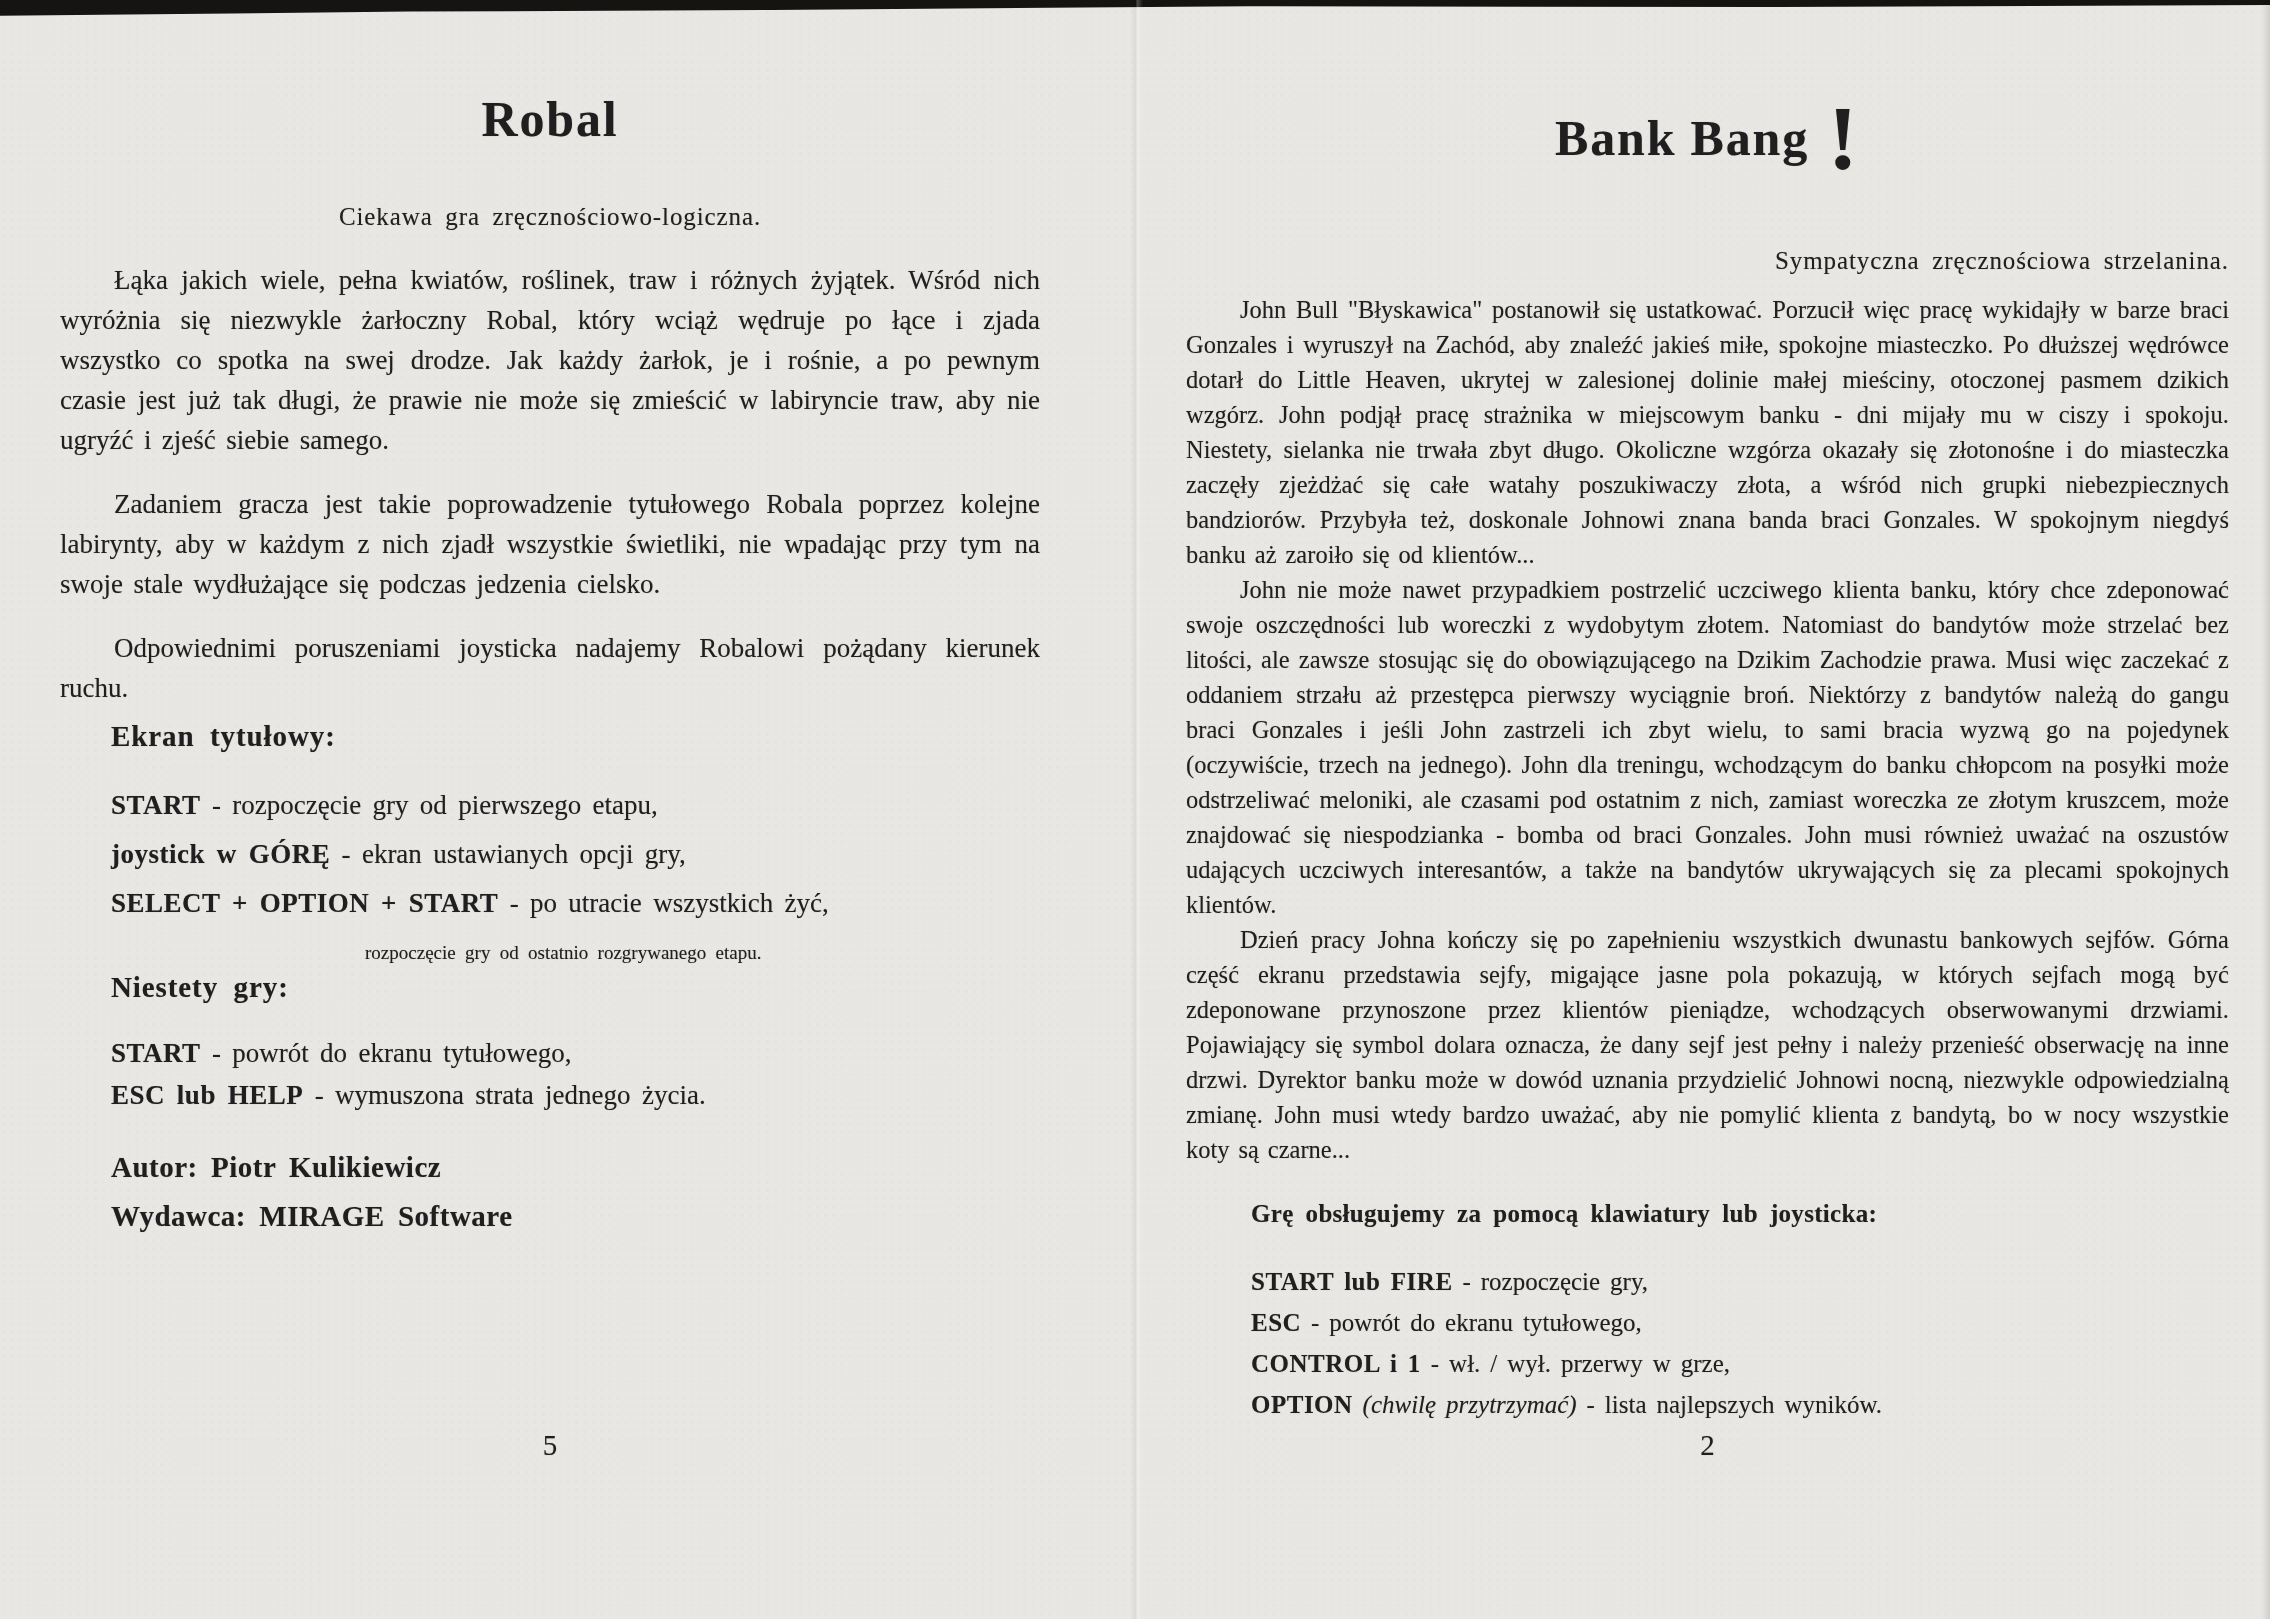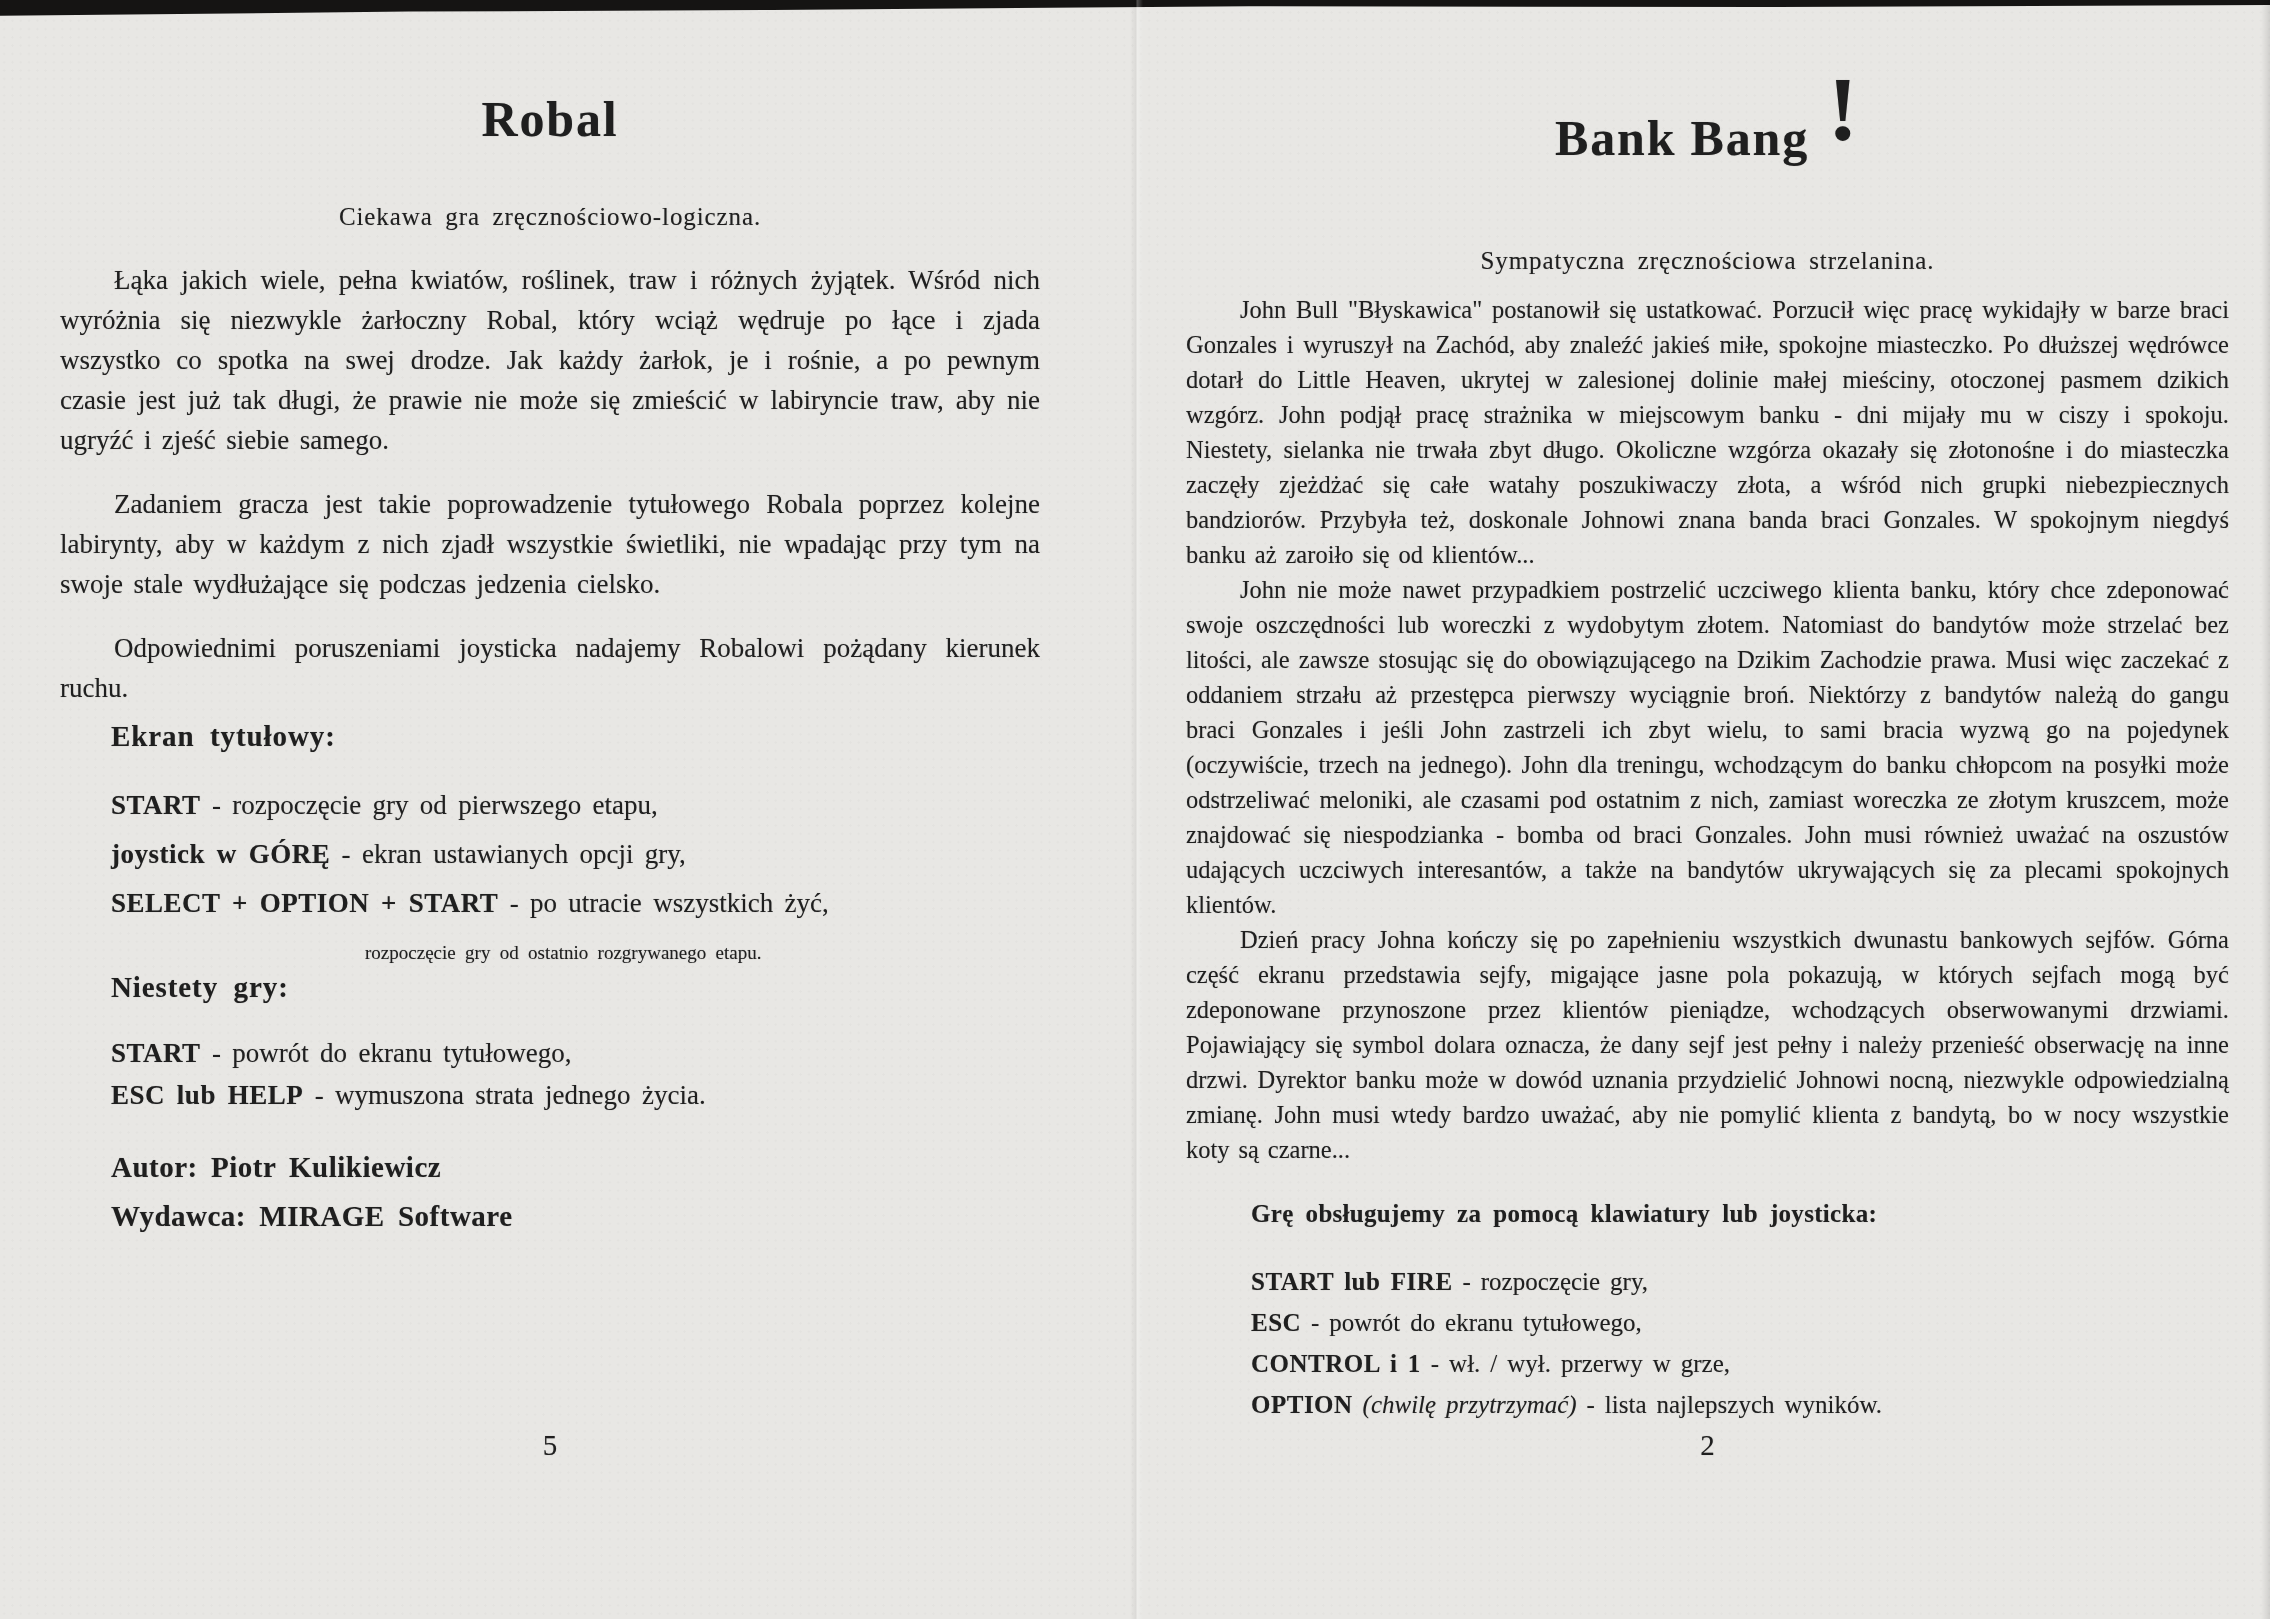--- a/index.html
+++ b/index.html
@@ -32,21 +32,21 @@
   .col{position:absolute;}
   .col-left{left:60px;width:980px;}
   .col-right{left:1186px;width:1043px;}
 
   .ink{ text-shadow:0 0 0.9px rgba(30,30,30,0.35); }
 
   .game-title{
     position:absolute;width:100%;text-align:center;
     font-size:50px;font-weight:bold;letter-spacing:1.8px;
   }
-  .title-row{display:flex;justify-content:center;align-items:flex-start;gap:18.5px;}
+  .title-row{display:flex;justify-content:center;align-items:center;gap:18.5px;}
   .bang{font-size:92px;line-height:0;}
   .subtitle{
     position:absolute;width:100%;text-align:center;
     font-size:25px;letter-spacing:0.9px;word-spacing:5.5px;
   }
   .bodytext{position:absolute;}
   .para{
     margin:0;text-align:justify;text-indent:54px;
   }
   .left-body .para{font-size:27px;line-height:40px;margin-bottom:24px;word-spacing:3.7px;}
@@ -120,21 +120,21 @@
   <div class="page-num ink" style="top:1429px;">5</div>
 </div>
 
 <div class="col col-right" style="top:0;height:1620px;">
 
   <div class="game-title title-row" style="top:109px;">
     <span class="ink">Bank Bang</span>
     <span class="bang ink">!</span>
   </div>
 
-  <div class="subtitle ink" style="top:247px;">Sympatyczna zręcznościowa strzelanina.</div>
+  <div class="subtitle ink" style="top:247px;text-align:right;">Sympatyczna zręcznościowa strzelanina.</div>
 
   <div class="bodytext right-body ink" style="top:292px;left:0;width:100%;">
     <p class="para">John Bull "Błyskawica" postanowił się ustatkować. Porzucił więc pracę wykidajły w barze braci Gonzales i wyruszył na Zachód, aby znaleźć jakieś miłe, spokojne miasteczko. Po dłuższej wędrówce dotarł do Little Heaven, ukrytej w zalesionej dolinie małej mieściny, otoczonej pasmem dzikich wzgórz. John podjął pracę strażnika w miejscowym banku - dni mijały mu w ciszy i spokoju. Niestety, sielanka nie trwała zbyt długo. Okoliczne wzgórza okazały się złotonośne i do miasteczka zaczęły zjeżdżać się całe watahy poszukiwaczy złota, a wśród nich grupki niebezpiecznych bandziorów. Przybyła też, doskonale Johnowi znana banda braci Gonzales. W spokojnym niegdyś banku aż zaroiło się od klientów...</p>
     <p class="para">John nie może nawet przypadkiem postrzelić uczciwego klienta banku, który chce zdeponować swoje oszczędności lub woreczki z wydobytym złotem. Natomiast do bandytów może strzelać bez litości, ale zawsze stosując się do obowiązującego na Dzikim Zachodzie prawa. Musi więc zaczekać z oddaniem strzału aż przestępca pierwszy wyciągnie broń. Niektórzy z bandytów należą do gangu braci Gonzales i jeśli John zastrzeli ich zbyt wielu, to sami bracia wyzwą go na pojedynek (oczywiście, trzech na jednego). John dla treningu, wchodzącym do banku chłopcom na posyłki może odstrzeliwać meloniki, ale czasami pod ostatnim z nich, zamiast woreczka ze złotym kruszcem, może znajdować się niespodzianka - bomba od braci Gonzales. John musi również uważać na oszustów udających uczciwych interesantów, a także na bandytów ukrywających się za plecami spokojnych klientów.</p>
     <p class="para">Dzień pracy Johna kończy się po zapełnieniu wszystkich dwunastu bankowych sejfów. Górna część ekranu przedstawia sejfy, migające jasne pola pokazują, w których sejfach mogą być zdeponowane przynoszone przez klientów pieniądze, wchodzących obserwowanymi drzwiami. Pojawiający się symbol dolara oznacza, że dany sejf jest pełny i należy przenieść obserwację na inne drzwi. Dyrektor banku może w dowód uznania przydzielić Johnowi nocną, niezwykle odpowiedzialną zmianę. John musi wtedy bardzo uważać, aby nie pomylić klienta z bandytą, bo w nocy wszystkie koty są czarne...</p>
   </div>
 
   <div class="r-ctrl-heading ink" style="top:1200px;">Grę obsługujemy za pomocą klawiatury lub joysticka:</div>
 
   <div class="ctrl-block r-ctrl ink" style="top:1261px;">

